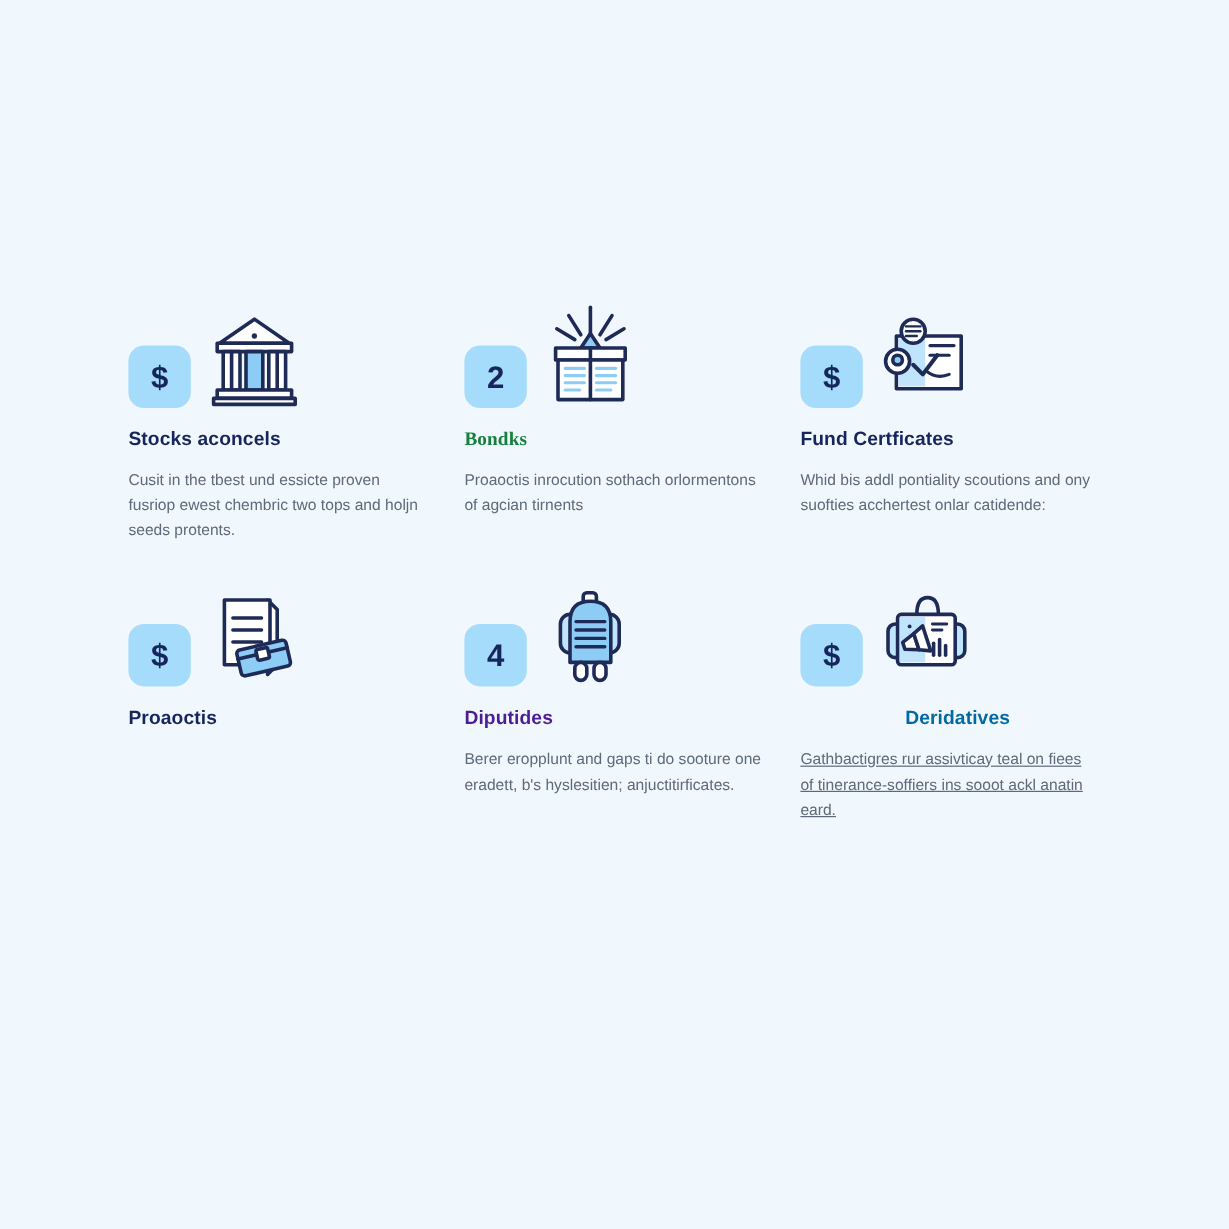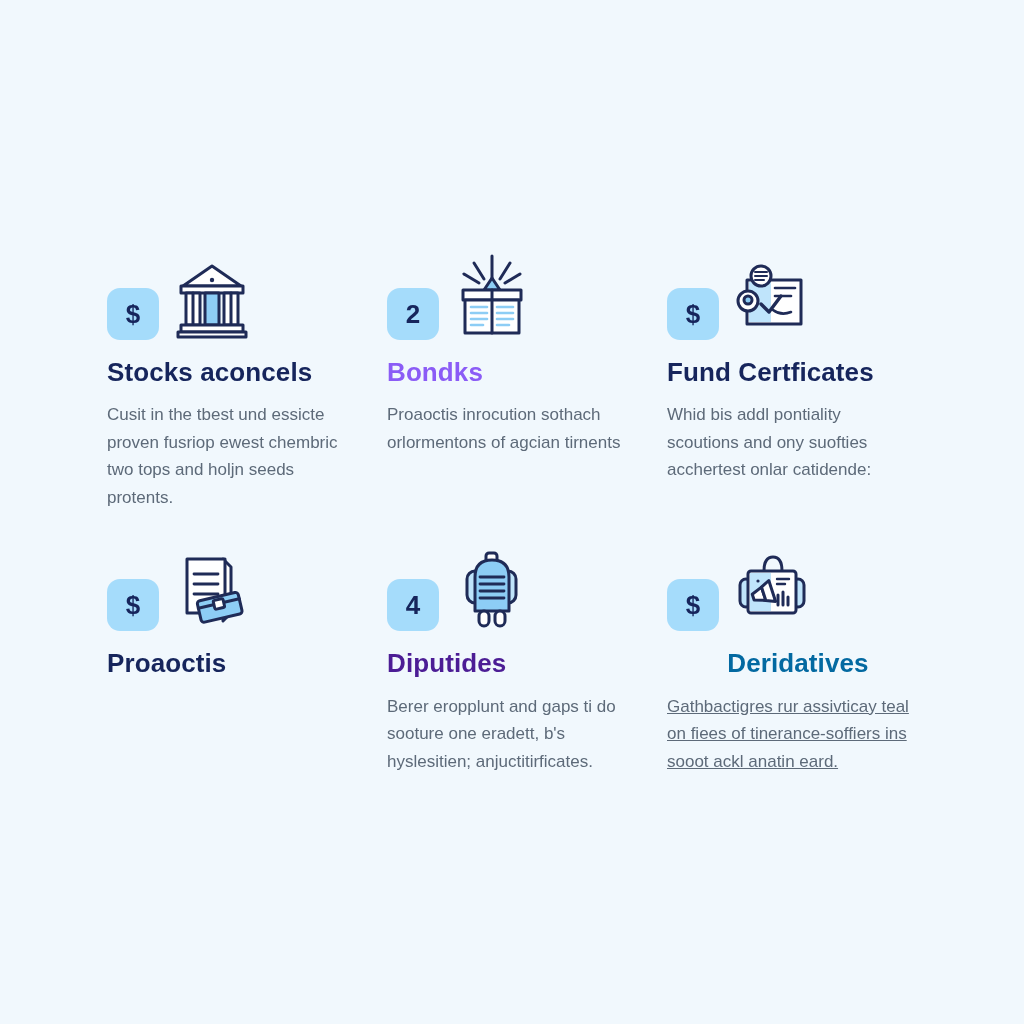--- a/index.html
+++ b/index.html
@@ -60,29 +60,29 @@
     width: 78px;
     height: 86px;
     flex: 0 0 auto;
     display: flex;
     align-items: flex-end;
     justify-content: center;
   }
   .illo svg { display: block; }
   .card-title {
     margin-top: 17px;
-    font-size: 26px;
+    font-size: 16px;
     font-weight: bold;
     color: #16255c;
     letter-spacing: 0.1px;
     line-height: 1.2;
   }
   .card-body {
     margin-top: 13px;
-    font-size: 17px;
+    font-size: 13px;
     color: #5d6a79;
     line-height: 1.62;
     width: 248px;
   }
   .r2c1 { margin-top: 0; }
 </style>
 </head>
 <body style="background: rgb(241, 248, 253);">
 
 <div class="page" style="background: rgb(241, 248, 253);">
@@ -135,21 +135,21 @@
                 <line x1="18" y1="73" x2="30" y2="73"></line>
                 <line x1="44" y1="55" x2="60" y2="55"></line>
                 <line x1="44" y1="61" x2="60" y2="61"></line>
                 <line x1="44" y1="67" x2="60" y2="67"></line>
                 <line x1="44" y1="73" x2="56" y2="73"></line>
               </g>
             </g>
           </svg>
         </div>
       </div>
-      <div class="card-title" style="color: #8b5cf6;">Bondks</div>
+      <div class="card-title" style="color: #15803d; font-family: Liberation Serif, serif;">Bondks</div>
       <div class="card-body" style="color: rgb(93, 106, 121);">Proaoctis inrocution sothach orlormentons of agcian tirnents</div>
     </div>
 
     <div class="card">
       <div class="card-head">
         <div class="badge" style="background: rgb(165, 220, 251); color: rgb(22, 37, 92);">$</div>
         <div class="illo">
           <svg width="78" height="80" viewBox="0 0 78 80">
             <g fill="none" stroke="#1f2b57" stroke-width="3" stroke-linejoin="round" stroke-linecap="round">
               <rect x="14" y="20" width="54" height="44" fill="#ffffff"></rect>

